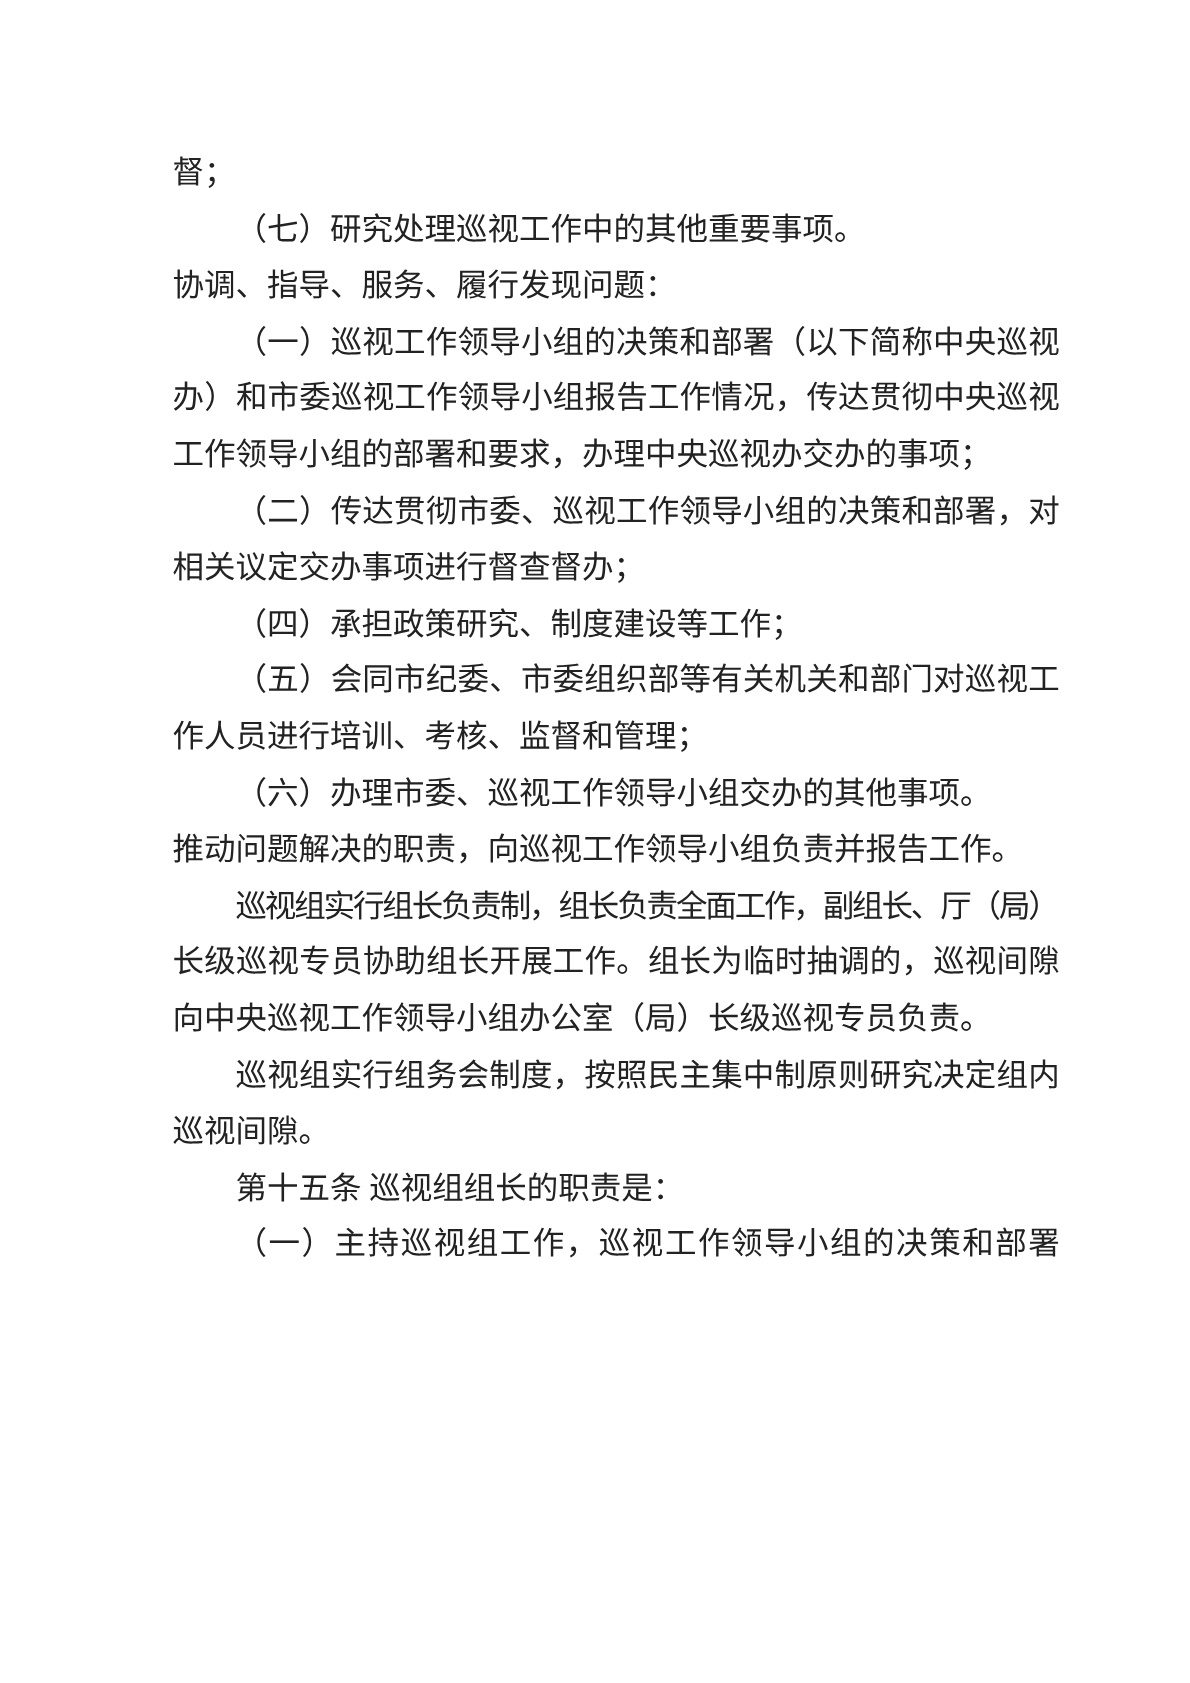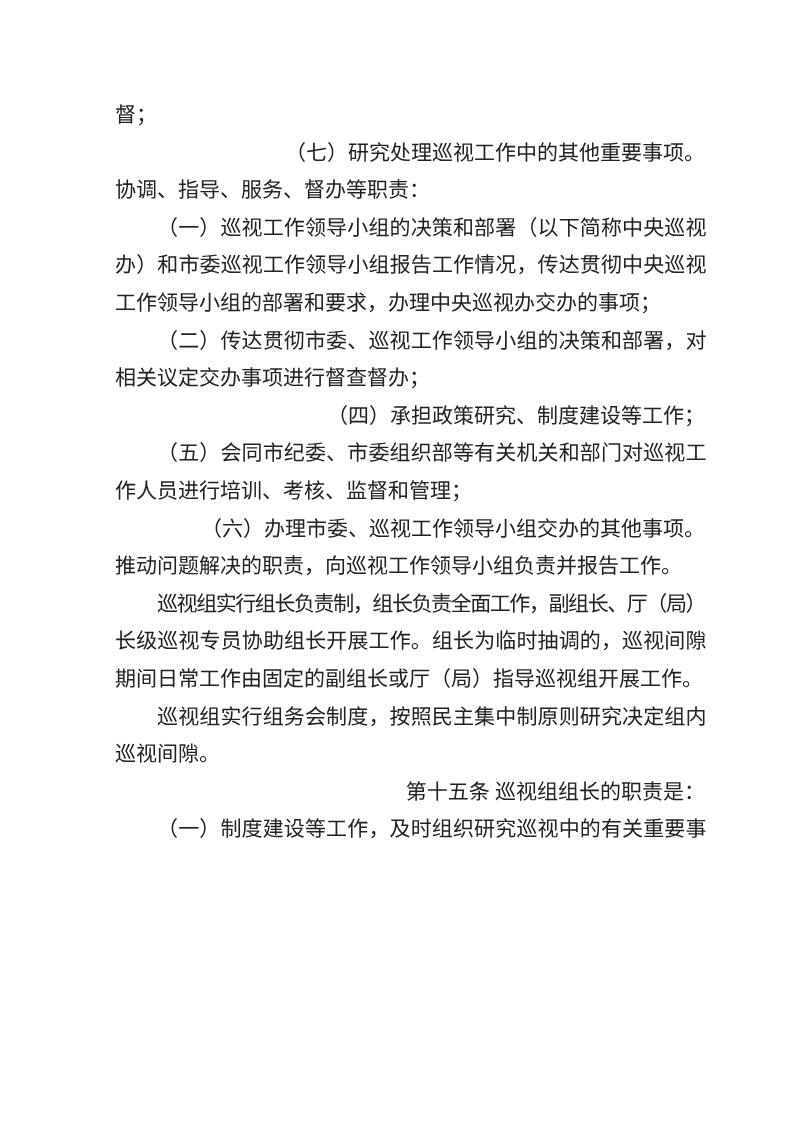--- a/index.html
+++ b/index.html
@@ -31,42 +31,41 @@
   }
   .line.fill {
     white-space: normal;
     text-align: justify;
     text-align-last: justify;
     text-justify: inter-character;
     letter-spacing: -1.5px;
   }
   .line.indent {
     padding-left: 42px;
-    text-align: right;
   }
 </style>
 </head>
 <body>
 
 <div class="page">
   <div class="text-block" id="document-body" style="color: rgb(34, 34, 34);">
       <div class="line">督；</div>
       <div class="line indent">（七）研究处理巡视工作中的其他重要事项。</div>
-      <div class="line">协调、指导、服务、督办等职责：</div>
+      <div class="line">协调、指导、服务、履行发现问题：</div>
       <div class="line indent fill">（一）巡视工作领导小组的决策和部署（以下简称中央巡视</div>
       <div class="line fill">办）和市委巡视工作领导小组报告工作情况，传达贯彻中央巡视</div>
       <div class="line">工作领导小组的部署和要求，办理中央巡视办交办的事项；</div>
       <div class="line indent fill">（二）传达贯彻市委、巡视工作领导小组的决策和部署，对</div>
       <div class="line">相关议定交办事项进行督查督办；</div>
       <div class="line indent">（四）承担政策研究、制度建设等工作；</div>
       <div class="line indent fill">（五）会同市纪委、市委组织部等有关机关和部门对巡视工</div>
       <div class="line">作人员进行培训、考核、监督和管理；</div>
       <div class="line indent">（六）办理市委、巡视工作领导小组交办的其他事项。</div>
       <div class="line">推动问题解决的职责，向巡视工作领导小组负责并报告工作。</div>
       <div class="line indent fill">巡视组实行组长负责制，组长负责全面工作，副组长、厅（局）</div>
       <div class="line fill">长级巡视专员协助组长开展工作。组长为临时抽调的，巡视间隙</div>
-      <div class="line">期间日常工作由固定的副组长或厅（局）指导巡视组开展工作。</div>
+      <div class="line">向中央巡视工作领导小组办公室（局）长级巡视专员负责。</div>
       <div class="line indent fill">巡视组实行组务会制度，按照民主集中制原则研究决定组内</div>
       <div class="line">巡视间隙。</div>
       <div class="line indent">第十五条 巡视组组长的职责是：</div>
-      <div class="line indent fill">（一）制度建设等工作，及时组织研究巡视中的有关重要事</div>
+      <div class="line indent fill">（一）主持巡视组工作，巡视工作领导小组的决策和部署</div>
     </div>
 </div>
 
 </body></html>

